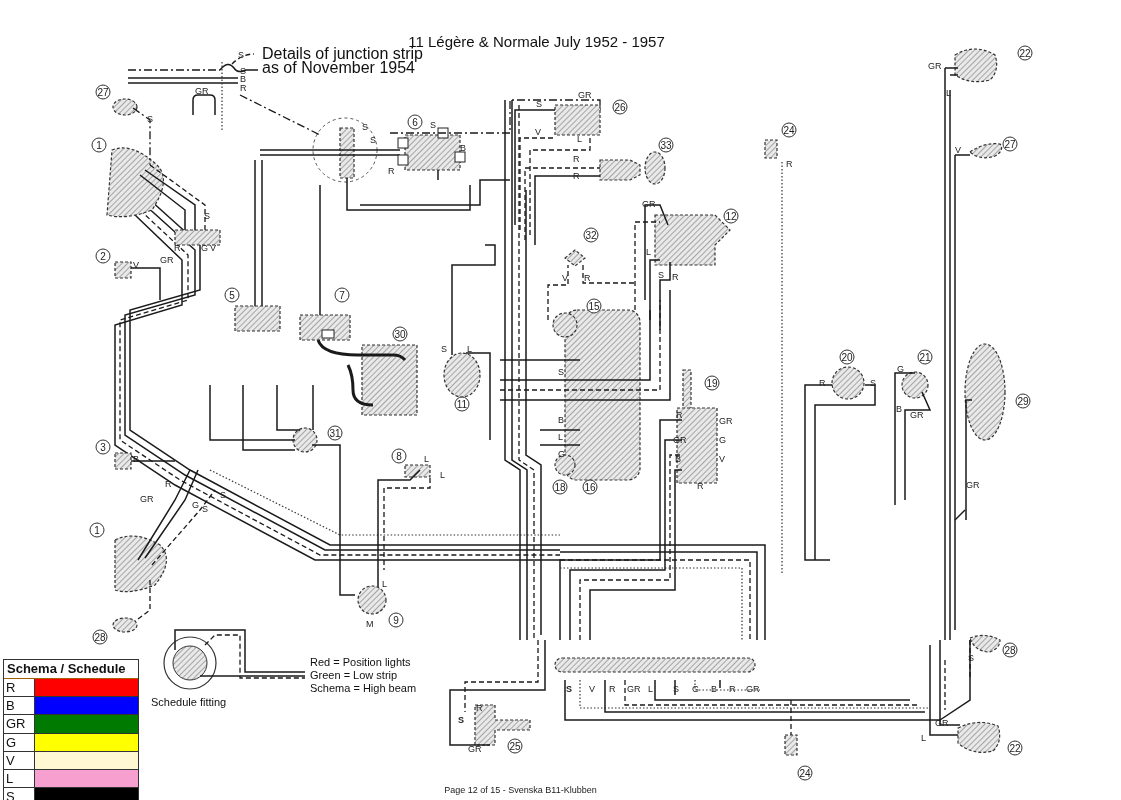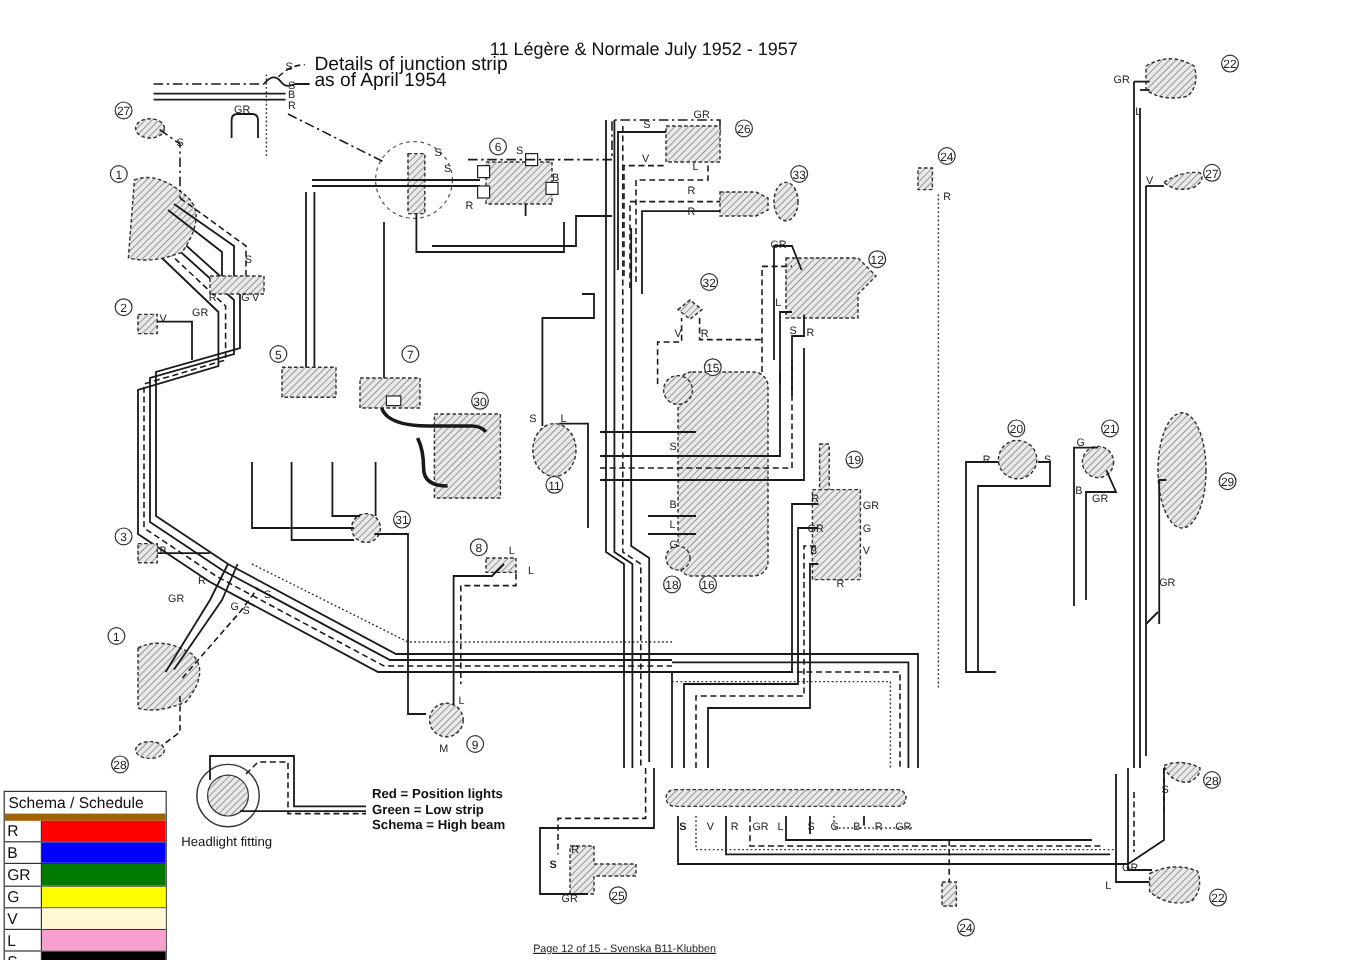--- a/index.html
+++ b/index.html
@@ -1,26 +1,26 @@
 <!DOCTYPE html>
 <html><head>
 <meta charset="utf-8">
 <style>
   html, body { margin:0; padding:0; background:#ffffff; }
   body { width:1121px; height:800px; position:relative; overflow:hidden; font-family:"Liberation Sans", sans-serif; color:#111; }
   #diagram { position:absolute; left:0; top:0; width:1121px; height:800px; }
   .title { position:absolute; left:0; top:33px; width:1121px; text-align:center; font-size:15px; color:#111; }
   .title span { margin-left:-48px; }
   .note { position:absolute; left:262px; top:47px; font-size:16px; line-height:14px; color:#111; }
-  .footer { position:absolute; left:0; top:785px; width:1111px; text-align:center; font-size:9px; color:#222;text-decoration:underline; }
+  .footer { position:absolute; left:0; top:785px; width:1111px; text-align:center; font-size:9px; color:#222; }
   .footer span { margin-left:-70px; }
   .hl-caption { position:absolute; left:151px; top:696px; font-size:11px; color:#111; }
-  .hl-legend { position:absolute; left:310px; top:656px; font-size:11px; line-height:13px; color:#111;font-weight:bold; }
+  .hl-legend { position:absolute; left:310px; top:656px; font-size:11px; line-height:13px; color:#111; }
   .schedule { position:absolute; left:3px; top:659px; width:134px; border:1px solid #333; border-collapse:collapse; background:#fff; }
-  .schedule .hdr { font-weight:normal; font-size:13px; height:18px; line-height:18px; padding-left:3px; border-bottom:6px solid #a16207; white-space:nowrap; }
+  .schedule .hdr { font-weight:bold; font-size:13px; height:18px; line-height:18px; padding-left:3px; border-bottom:1px solid #a16207; white-space:nowrap; }
   .schedule .row { display:flex; height:17.2px; border-bottom:1px solid #333; }
   .schedule .row:last-child { border-bottom:none; }
   .schedule .code { width:28px; font-size:13px; line-height:17px; padding-left:2px; border-right:1px solid #333; }
   .schedule .swatch { flex:1; }
   .lbl { font-family:"Liberation Sans", sans-serif; font-size:9px; fill:#222; }
   .num { font-family:"Liberation Sans", sans-serif; font-size:10px; fill:#222; text-anchor:middle; }
   .w { fill:none; stroke:#1a1a1a; stroke-width:1.5; }
   .wt { fill:none; stroke:#1a1a1a; stroke-width:3; }
   .wd { fill:none; stroke:#1a1a1a; stroke-width:1.3; stroke-dasharray:5 3; }
   .wdot { fill:none; stroke:#333; stroke-width:1.2; stroke-dasharray:1.5 2; }
@@ -486,29 +486,29 @@
     <text class="lbl" x="692" y="692">G</text>
     <text class="lbl" x="711" y="692">B</text>
     <text class="lbl" x="729" y="692">R</text>
     <text class="lbl" x="746" y="692">GR</text>
   </g>
 </svg>
 
 <div class="title"><span>11 Légère &amp; Normale  July 1952 - 1957</span></div>
 <div class="note">
   <div>Details of junction strip</div>
-  <div>as of April 1954</div>
+  <div>as of November 1954</div>
 </div>
 
 <div class="hl-legend">
   <div>Red = Position lights</div>
   <div>Green = Low strip</div>
   <div>Schema = High beam</div>
 </div>
-<div class="hl-caption">Headlight fitting</div>
+<div class="hl-caption">Schedule fitting</div>
 
 <div class="schedule">
   <div class="hdr">Schema / Schedule</div>
   <div class="row">
       <div class="code">R</div>
       <div class="swatch" style="background: rgb(255, 0, 0);"></div>
     </div>
   <div class="row">
       <div class="code">B</div>
       <div class="swatch" style="background: rgb(0, 0, 255);"></div>

